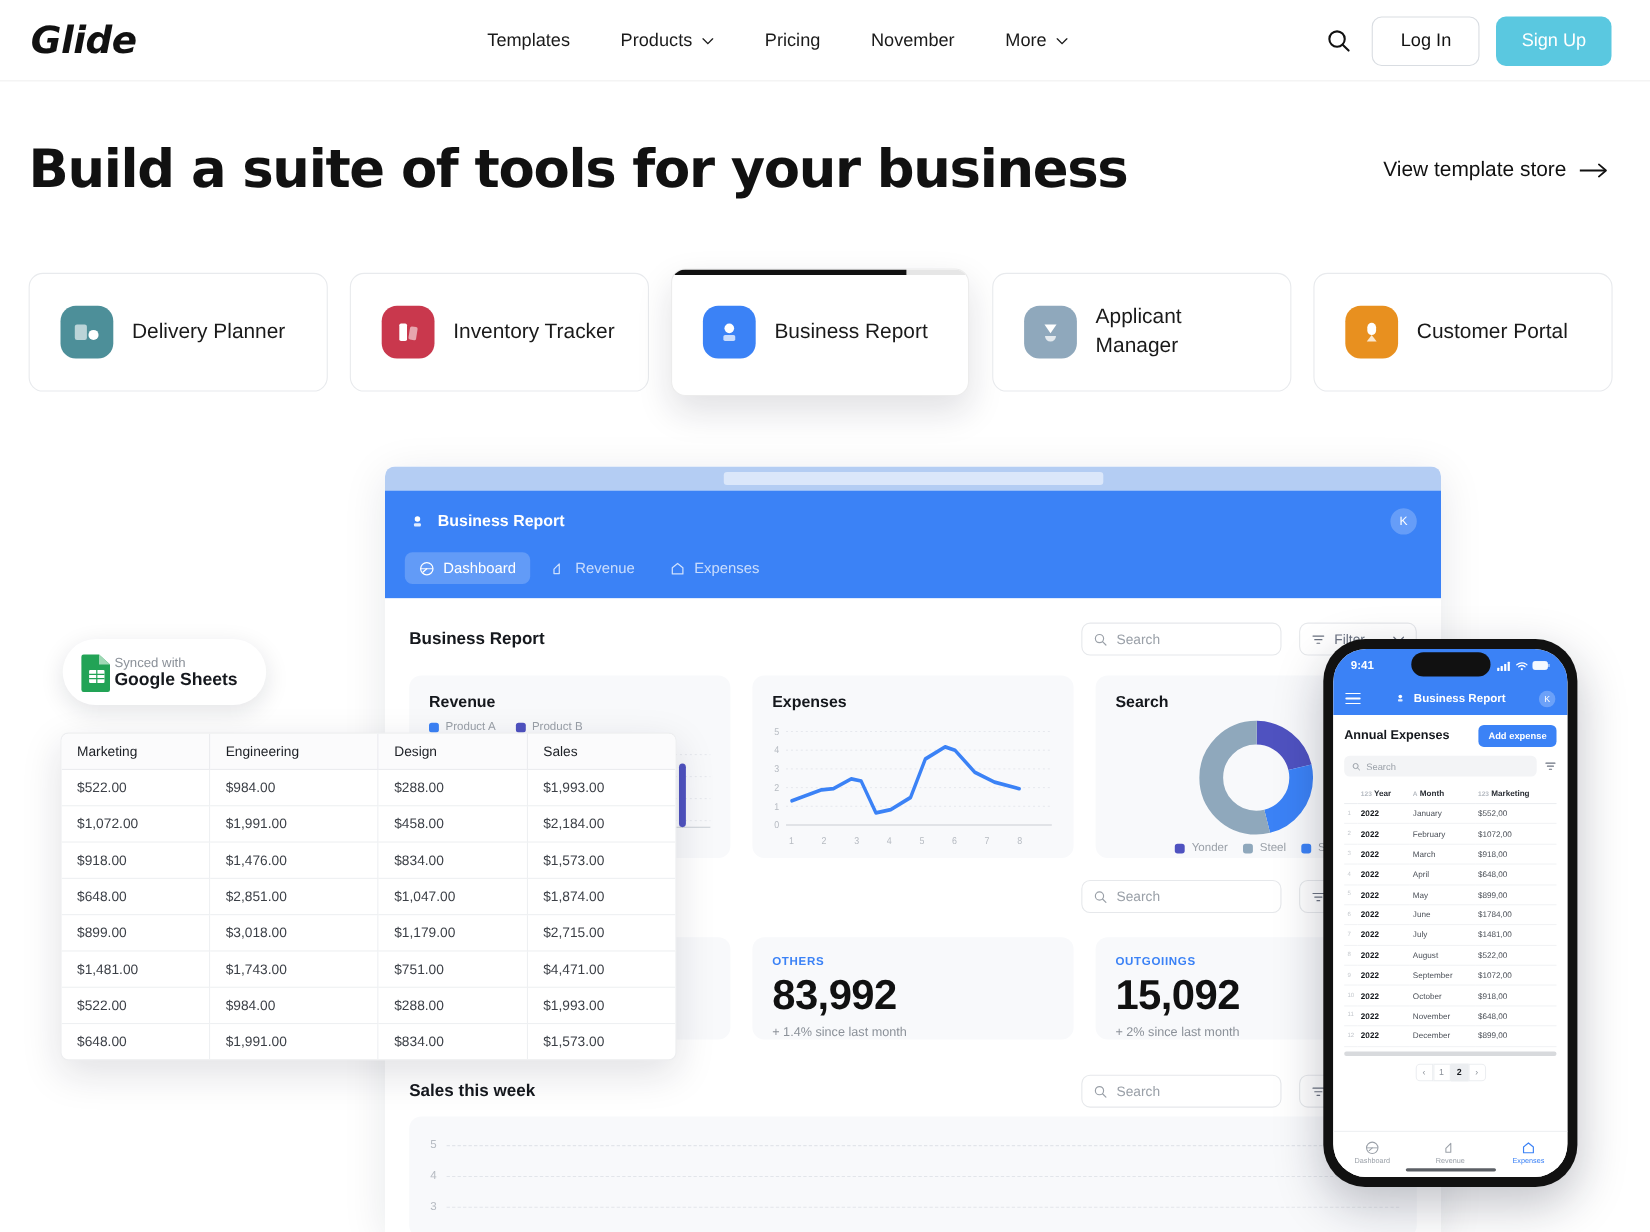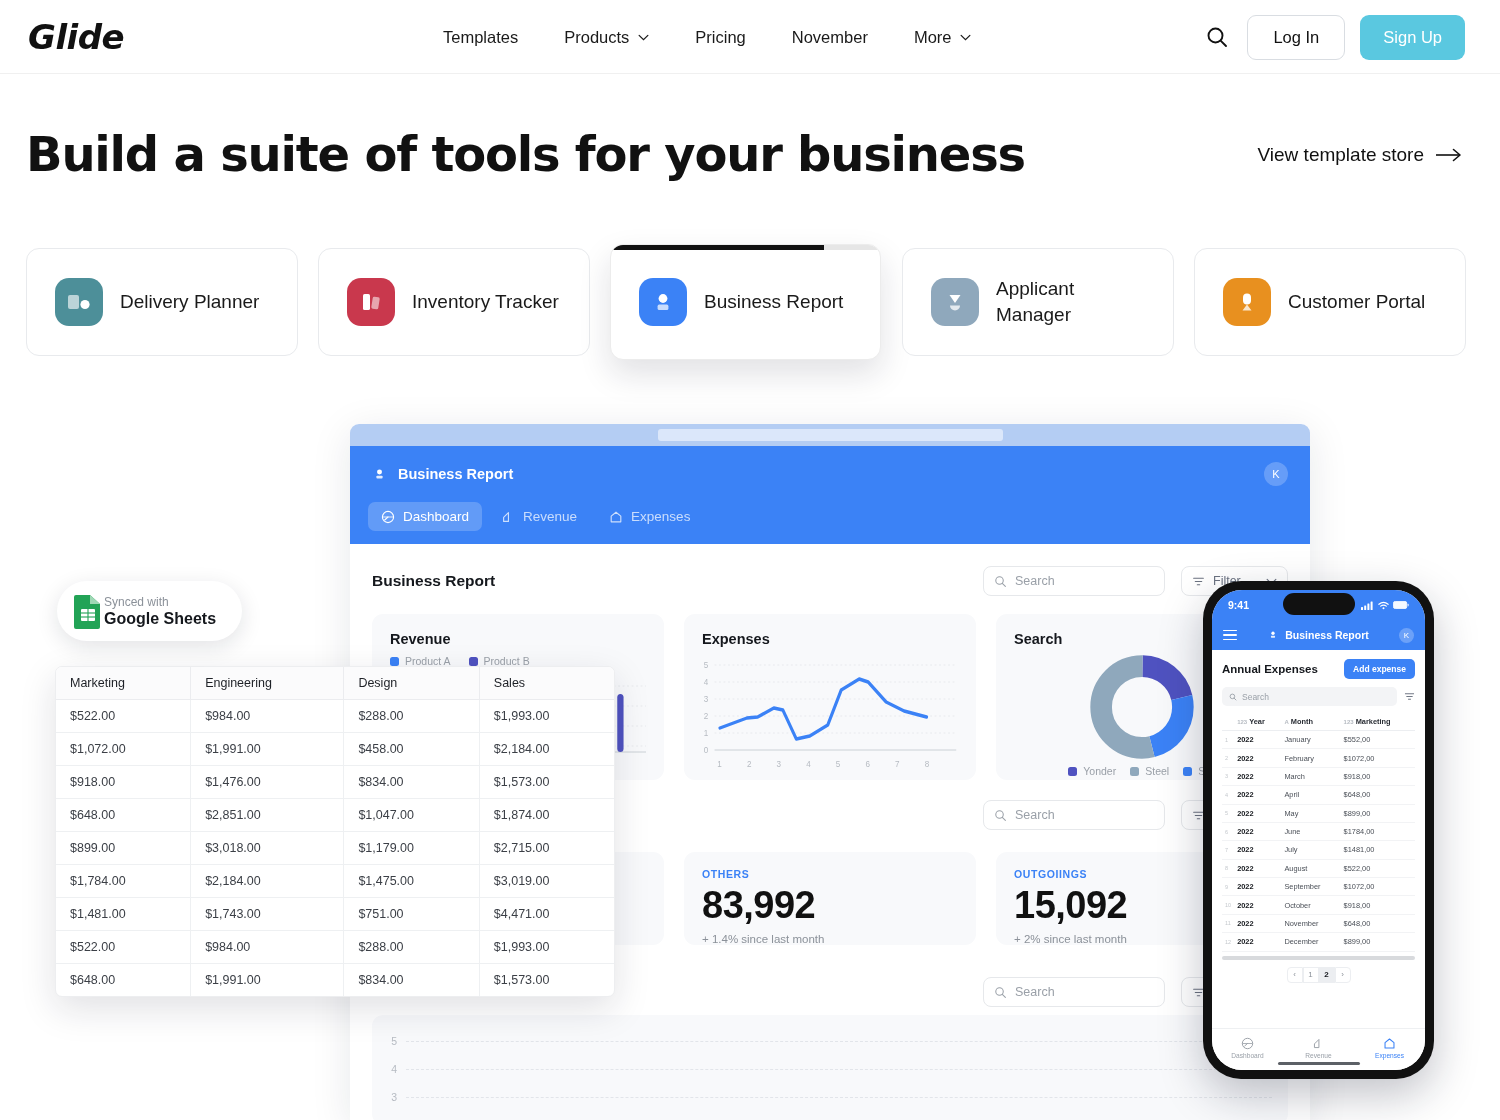--- a/index.html
+++ b/index.html
@@ -683,26 +683,20 @@
           <td>$1,047.00</td>
           <td>$1,874.00</td>
         </tr>
         <tr>
           <td>$899.00</td>
           <td>$3,018.00</td>
           <td>$1,179.00</td>
           <td>$2,715.00</td>
         </tr>
         <tr>
-          <td>$1,784.00</td>
-          <td>$2,184.00</td>
-          <td>$1,475.00</td>
-          <td>$3,019.00</td>
-        </tr>
-        <tr>
           <td>$1,481.00</td>
           <td>$1,743.00</td>
           <td>$751.00</td>
           <td>$4,471.00</td>
         </tr>
         <tr>
           <td>$522.00</td>
           <td>$984.00</td>
           <td>$288.00</td>
           <td>$1,993.00</td>

